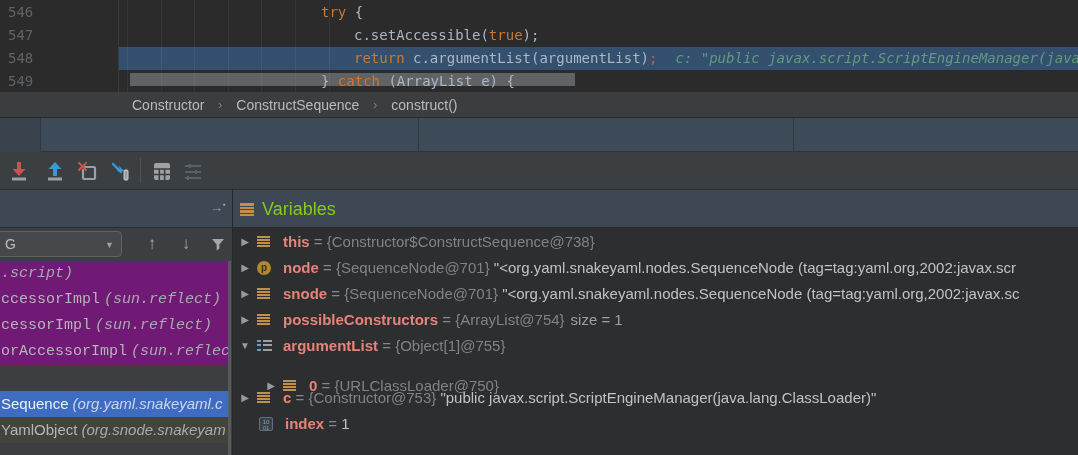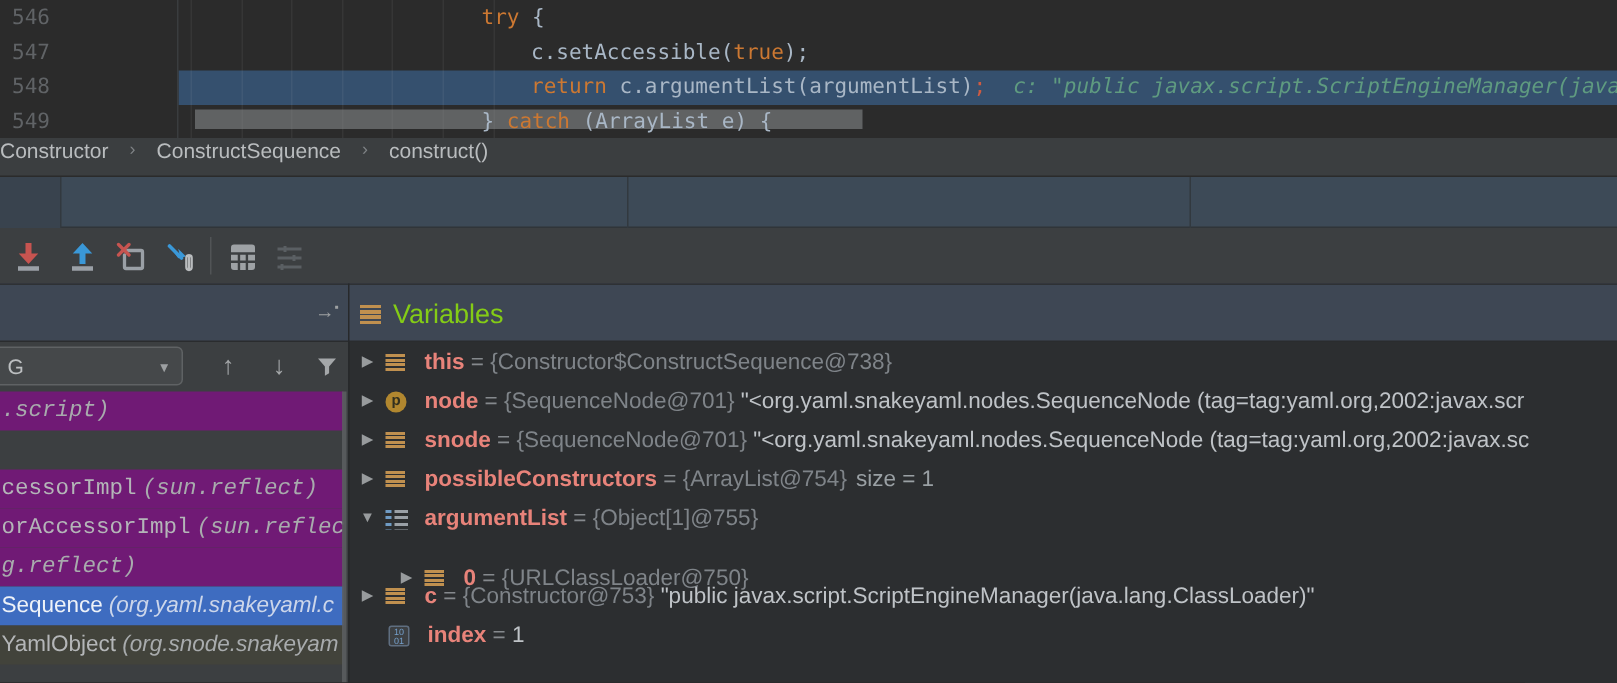--- a/index.html
+++ b/index.html
@@ -23,21 +23,21 @@
                   background:rgba(141,144,146,0.55); }
   .crow { position:absolute; left:119px; right:0; height:23px; line-height:23px;
           white-space:nowrap; color:#a9b7c6; z-index:2; }
   .kw   { color:#cc7832; }
   .semi-hl { color:#cf5b41; }
   .hint { color:#5f9b80; font-style:italic; margin-left:18px; }
 
   
   .breadcrumb { position:absolute; left:0; top:92px; width:1078px; height:26px;
                 background:#3b3e40; border-bottom:1px solid #2b2b2b;
-                display:flex; align-items:flex-start; 
+                display:flex; align-items:center; padding-left:132px;
                 font-size:14px; color:#b9bcbe; }
   .breadcrumb .bc-sep { color:#7f8386; margin:0 14px; font-size:12px; }
 
   
   .band { position:absolute; left:0; top:118px; width:1078px; height:34px;
           background:#3d4a57; border-bottom:1px solid #303539; }
   .band .band-left { position:absolute; left:0; top:0; width:40px; height:34px;
                      background:#39434e; }
   .band .band-sep { position:absolute; top:0; width:1px; height:34px; background:#32393f; }
 
@@ -216,23 +216,23 @@
         </div>
       <div class="fr-btn" style="left:170px">
           <span>↓</span>
         </div>
       <div class="fr-btn" style="left:202px">
         <svg width="16" height="16" viewBox="0 0 16 16">
           <path d="M2 3h12l-4.6 5.4v4.4l-2.8 1.7V8.4z" fill="#a4a7a9"></path>
         </svg>
       </div>
       <div class="frow lib" style="top:33px"><span class="pkg" style="margin-left:0">.script)</span></div>
+      <div class="frow lib" style="top:59px"><span>ccessorImpl</span><span class="pkg">(sun.reflect)</span></div>
       <div class="frow lib" style="top:85px"><span>cessorImpl</span><span class="pkg">(sun.reflect)</span></div>
       <div class="frow lib" style="top:111px"><span>orAccessorImpl</span><span class="pkg">(sun.reflect)</span></div>
-      <div class="frow lib" style="top:137px"><span class="pkg" style="margin-left:0">g.reflect)</span></div>
       <div class="frow sel" style="top:163px"><span>Sequence</span><span class="pkg">(org.yaml.snakeyaml.c</span></div>
       <div class="frow dark2" style="top:189px"><span>YamlObject</span><span class="pkg">(org.snode.snakeyam</span></div>
       <div class="fr-scroll"></div>
     </div>
 
     <div class="vars">
 
       <div class="vrow" style="top:1px">
         <span class="exp closed"></span>
         <span class="vicon ic-stack"></span>

